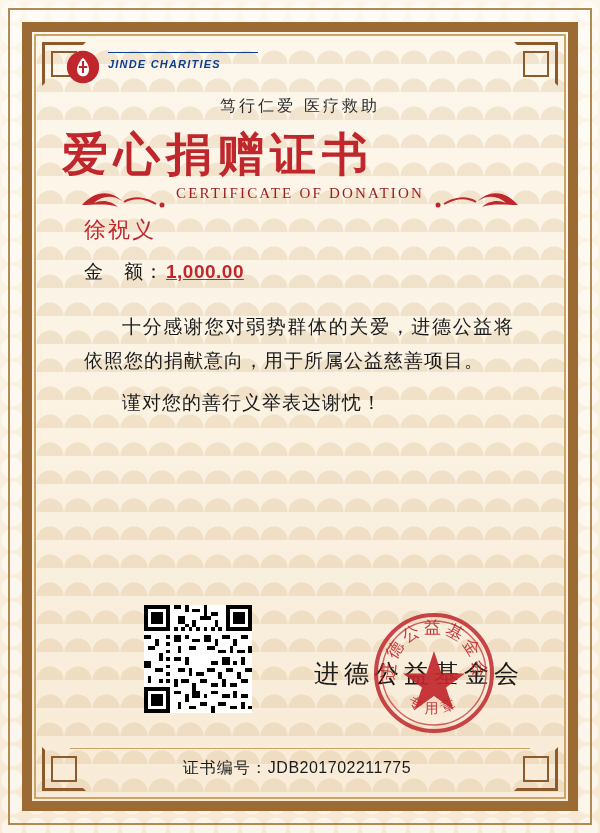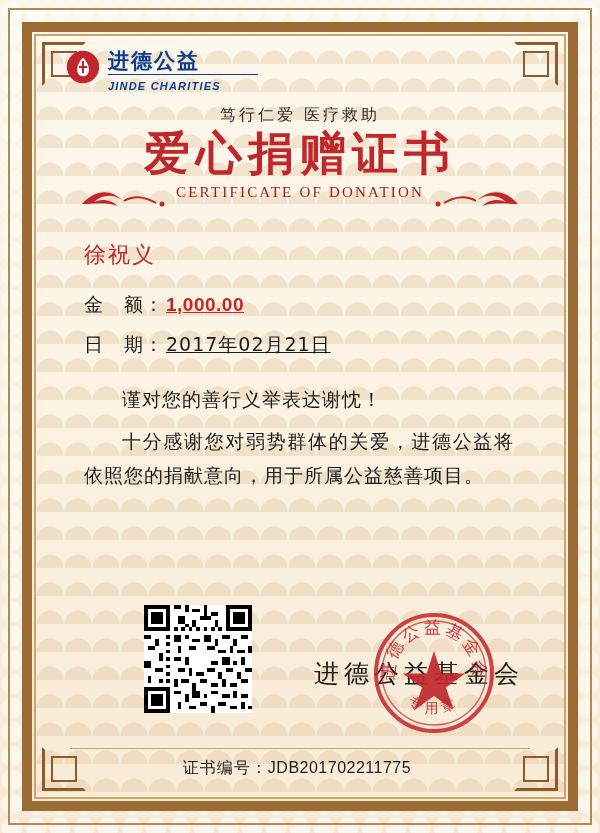--- a/index.html
+++ b/index.html
@@ -126,26 +126,27 @@
   
   .motto {
     text-align: center;
     font-family: "DejaVu Sans", sans-serif;
     font-size: 16px;
     color: #2d2d2d;
     letter-spacing: 3px;
     margin-top: 12px;
   }
   .main-title {
-    text-align: center;
+    text-align: left;
     font-family: "DejaVu Sans", sans-serif;
     font-size: 46px;
     font-weight: bold;
     color: #c0272d;
     letter-spacing: 6px;
+    margin-top: 10px;
     line-height: 54px;
   }
   .sub-title-row {
     display: flex;
     align-items: flex-start;
     justify-content: center;
     margin-top: 4px;
   }
   .flourish {
     width: 92px;
@@ -156,29 +157,28 @@
     font-family: "Liberation Serif", serif;
     font-size: 15px;
     color: #9b1c1c;
     letter-spacing: 2.2px;
     white-space: nowrap;
     padding: 0 6px;
   }
 
   
   .donor {
-    margin-top: 26px;
     padding-left: 22px;
     font-family: Liberation Mono, monospace;
     font-size: 22px;
     color: #c0272d;
     letter-spacing: 2px;
   }
   .fields {
-    margin-top: 22px;
+    margin-top: 14px;
     padding-left: 22px;
   }
   .field {
     display: flex;
     align-items: baseline;
     margin-bottom: 14px;
     font-family: "DejaVu Sans", sans-serif;
     font-size: 19px;
     color: #1a1a1a;
     letter-spacing: 1px;
@@ -281,21 +281,20 @@
 
     <div class="content">
 
       <div class="logo-row">
         <svg class="logo-mark" viewBox="0 0 40 40">
           <circle cx="20" cy="20" r="19" fill="#c0272d"></circle>
           <path d="M20 9 C15 14 13 19 13 23 C13 28 16 31 20 31 C24 31 27 28 27 23 C27 19 25 14 20 9 Z" fill="#ffffff"></path>
           <path d="M20 13 L20 27 M15 20 L25 20" stroke="#c0272d" stroke-width="2.4" fill="none"></path>
         </svg>
         <div class="logo-text-wrap">
-          <div class="logo-cn">进德公益</div>
           <div class="logo-rule"></div>
           <div class="logo-en">JINDE CHARITIES</div>
         </div>
       </div>
 
       <div class="motto">笃行仁爱  医疗救助</div>
       <div class="main-title">爱心捐赠证书</div>
 
       <div class="sub-title-row">
         <svg class="flourish" viewBox="0 0 92 30">
@@ -311,29 +310,25 @@
         </svg>
       </div>
 
       <div class="donor">徐祝义</div>
 
       <div class="fields">
         <div class="field">
           <span class="field-label">金　额：</span>
           <span class="field-value amount">1,000.00</span>
         </div>
-        <div class="field">
-          <span class="field-label">日　期：</span>
-          <span class="field-value">2017年02月21日</span>
-        </div>
       </div>
 
       <div class="body-text">
+        <p class="indent">十分感谢您对弱势群体的关爱，进德公益将依照您的捐献意向，用于所属公益慈善项目。</p>
         <p class="indent">谨对您的善行义举表达谢忱！</p>
-        <p class="indent">十分感谢您对弱势群体的关爱，进德公益将依照您的捐献意向，用于所属公益慈善项目。</p>
       </div>
 
       <div class="footer">
 
         <svg class="qr" viewBox="0 0 29 29" shape-rendering="crispEdges">
           <rect width="29" height="29" fill="#ffffff"></rect>
           <g fill="#000000">
 
             <rect x="0" y="0" width="7" height="1"></rect>
               <rect x="0" y="6" width="7" height="1"></rect>

